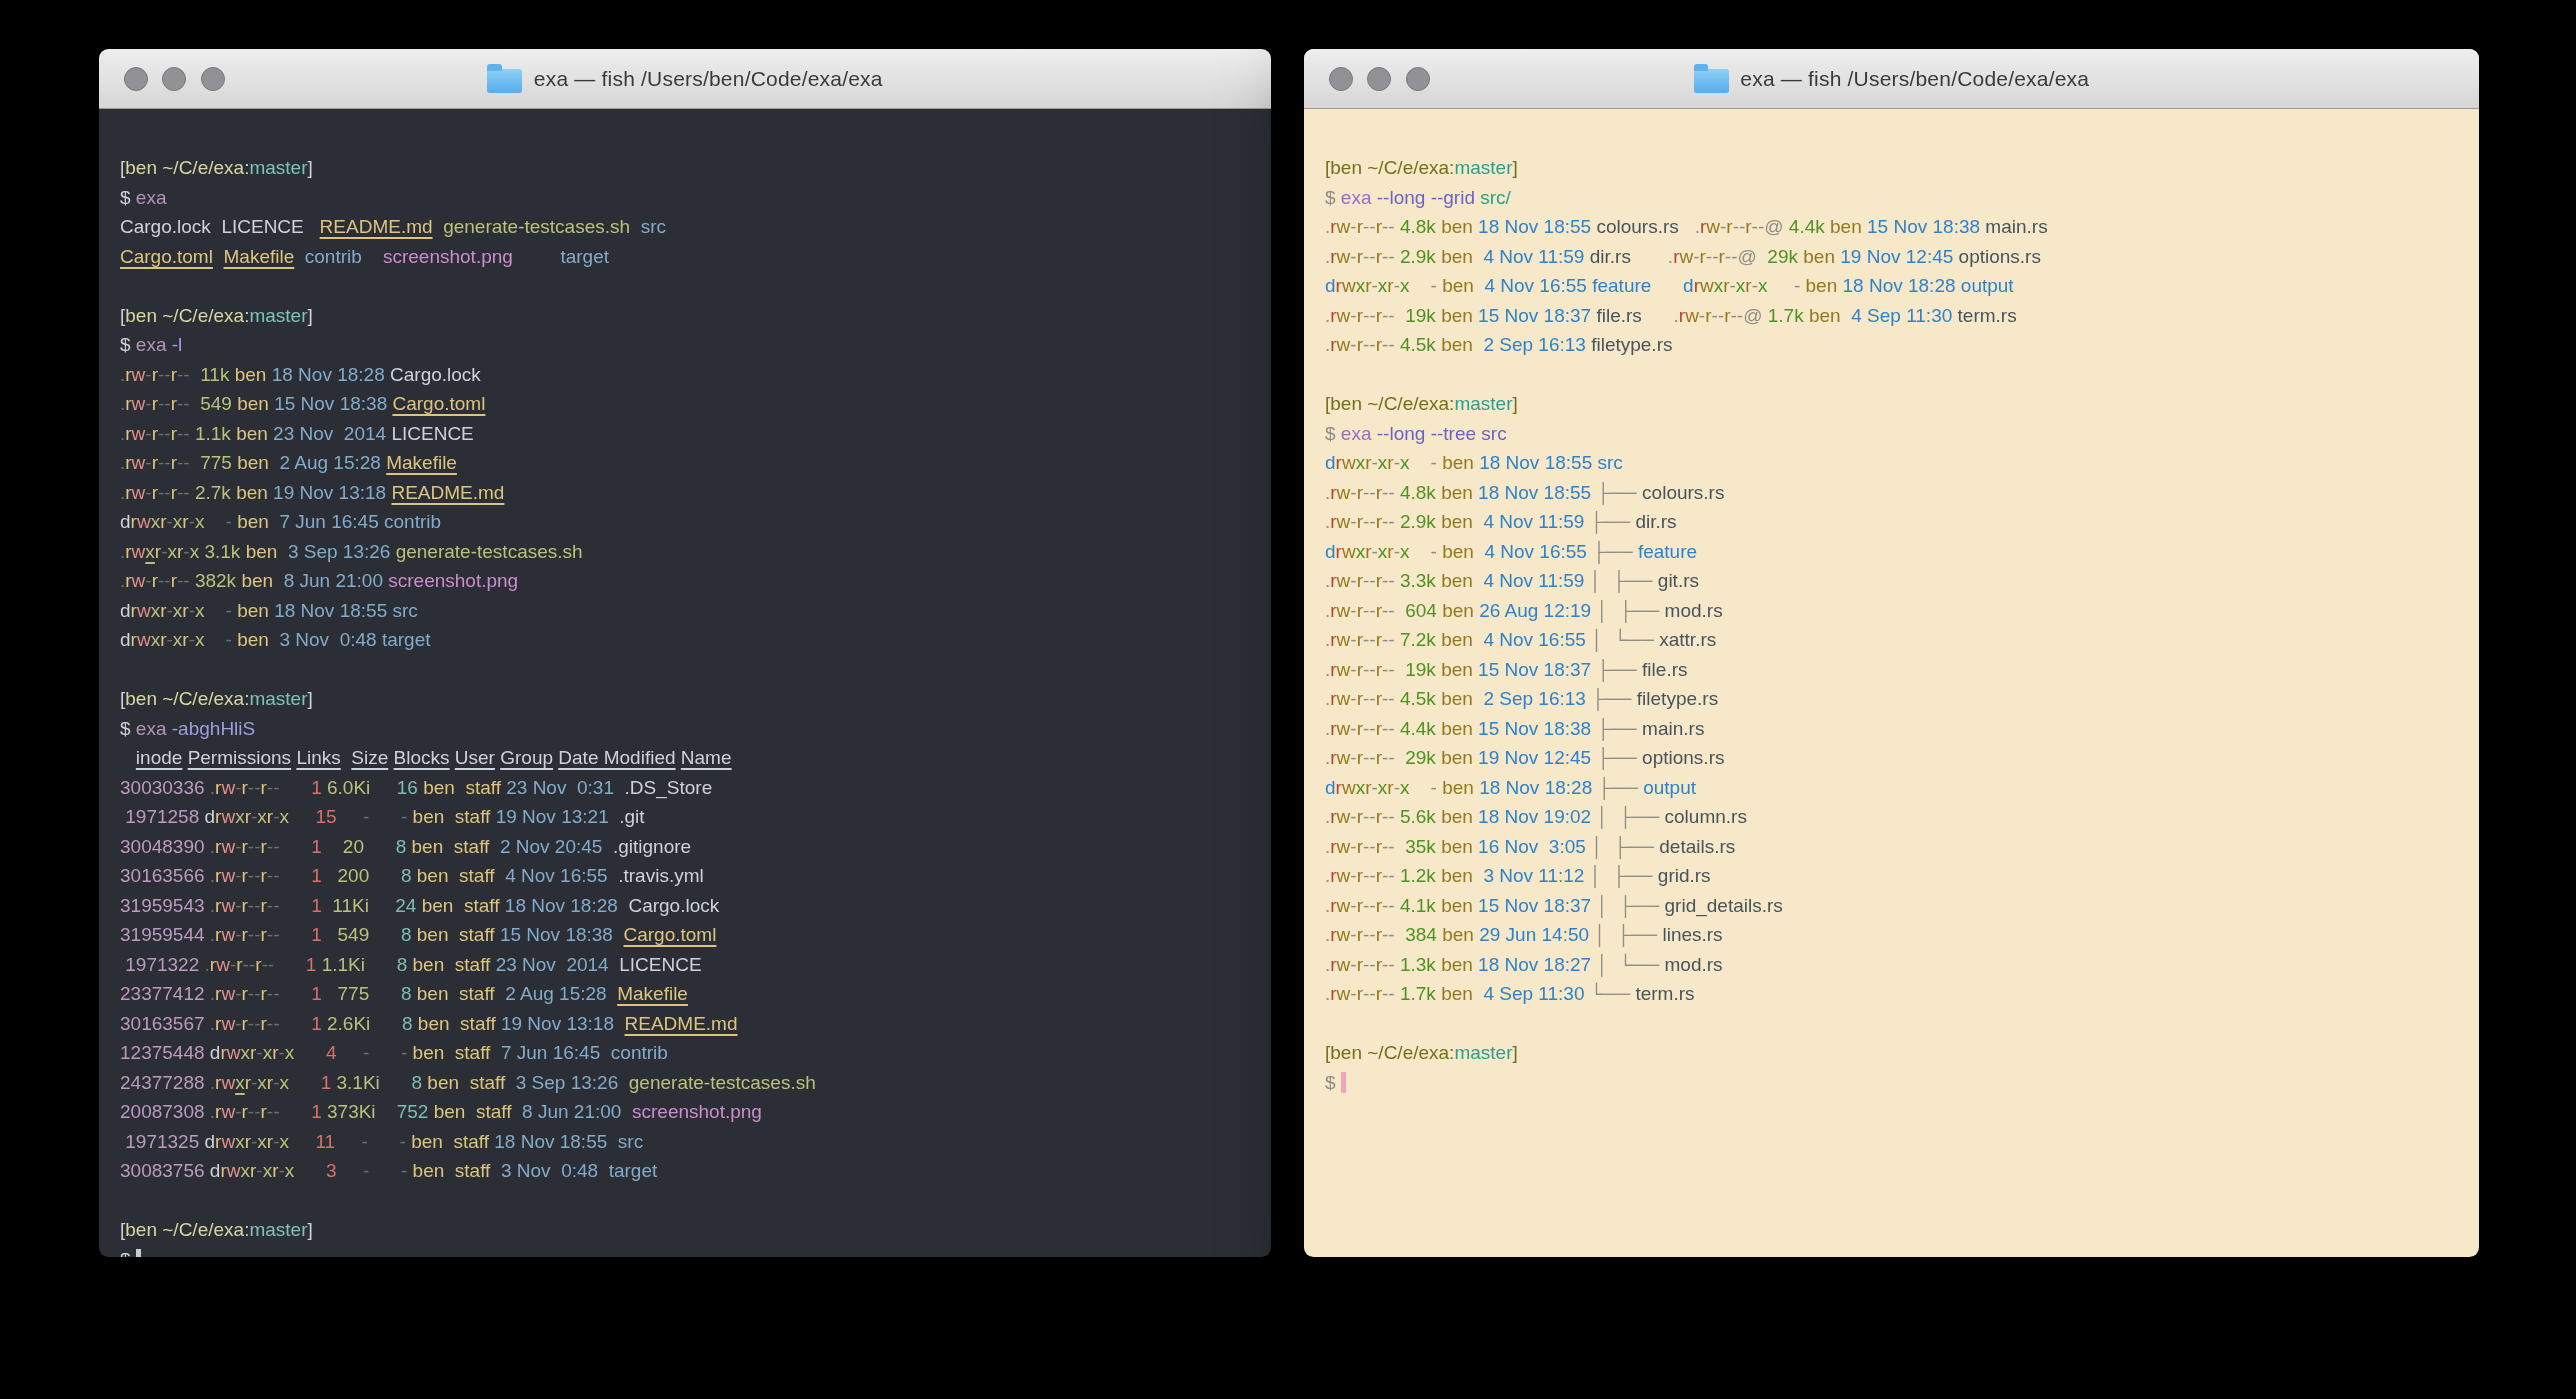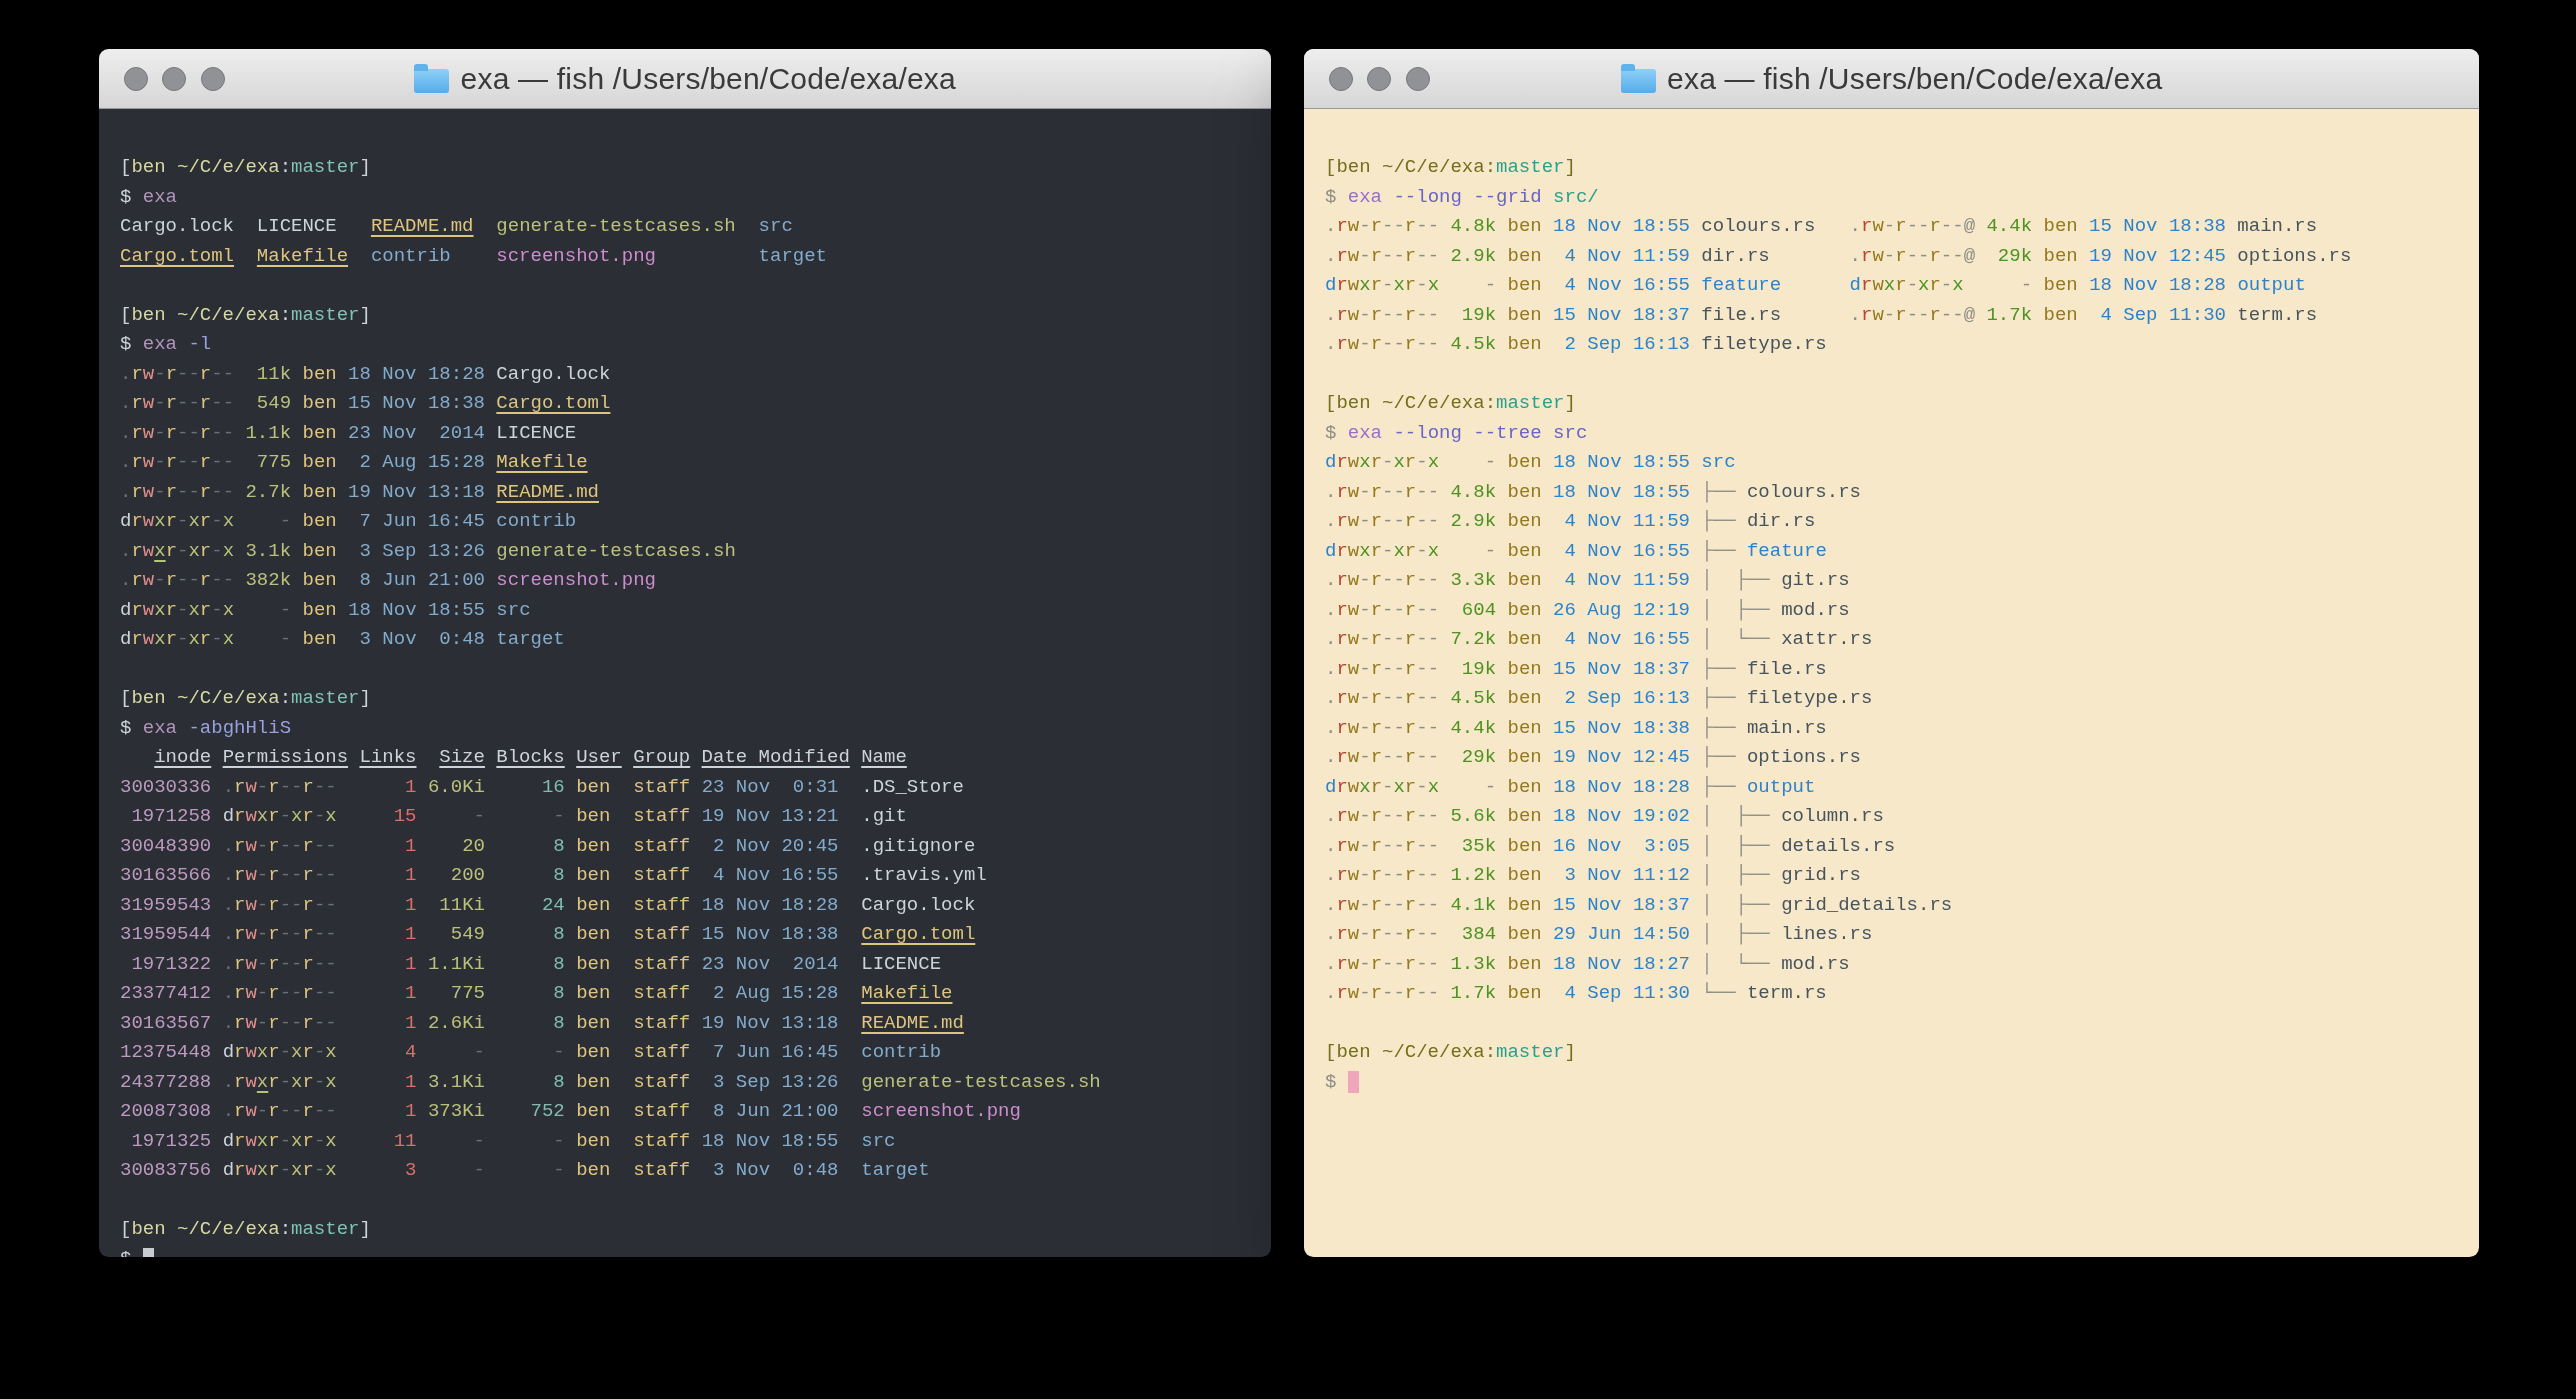--- a/index.html
+++ b/index.html
@@ -13,27 +13,27 @@
   #win-right{left:1304px;top:49px;width:1175px;height:1208px}
   .theme-dark{background:#2b2e35}
   .theme-light{background:#f6e8c8}
   .titlebar{height:59px;background:linear-gradient(#eeeeee,#d6d6d6);
     border-bottom:1.9px solid #999999;position:relative;
     display:flex;align-items:center;justify-content:center}
   .traffic{position:absolute;left:25px;top:50%;transform:translateY(-50%);
     display:flex;gap:14.4px}
   .traffic span{width:24px;height:24px;border-radius:50%;background:#909296;
     border:1.9px solid #76787c;box-sizing:border-box;display:block}
-  .title{display:flex;align-items:center;font-size:30px;color:#3a3a3a;
+  .title{display:flex;align-items:center;font-size:21px;color:#3a3a3a;
     font-weight:500;letter-spacing:0.2px}
   .folder-icon{width:35px;height:24px;background:linear-gradient(#8fd0f6,#55acea);
     border-radius:2.9px;margin-right:11.5px;position:relative;top:2.9px}
   .folder-icon::before{content:"";position:absolute;left:0;top:-5.8px;width:14.4px;
     height:7.7px;border-radius:2.9px 2.9px 0 0;background:#5fb2ec}
-  .term-body{padding:25px 0 0 21px;font-family:Liberation Mono, monospace;
+  .term-body{padding:25px 0 0 21px;font-family:Liberation Sans, sans-serif;
     font-size:19px;line-height:29.5px;white-space:pre}
   .row{height:29.5px}
   .u{text-decoration:underline;text-decoration-thickness:1.9px;text-underline-offset:3.8px}
 </style>
 <style>.theme-dark .t-fg{color:#cdd3db}.theme-dark .t-gray{color:#697078}.theme-dark .t-yellow{color:#ddc47f}.theme-dark .t-salmon{color:#e2908c}.theme-dark .t-red{color:#d9706a}.theme-dark .t-lime{color:#bac17b}.theme-dark .t-blue{color:#83abcb}.theme-dark .t-promptol{color:#d6d8a2}.theme-dark .t-cyanteal{color:#7fc3b6}.theme-dark .t-tealc{color:#7fbdb2}.theme-dark .t-purple{color:#b294bb}.theme-dark .t-violet{color:#99a0dd}.theme-dark .t-mauve{color:#bd9ac0}.theme-dark .t-pink{color:#cd8ccd}.theme-dark .t-cursor{background:#c7ccd3;color:transparent}.theme-light .t-fg{color:#47545e}.theme-light .t-gray{color:#8d8d86}.theme-light .t-red{color:#b8432f}.theme-light .t-olive{color:#94791f}.theme-light .t-green{color:#4e9222}.theme-light .t-blue{color:#2d83cb}.theme-light .t-dkolive{color:#72701b}.theme-light .t-teal{color:#2aa08e}.theme-light .t-purple{color:#9470cb}.theme-light .t-violet{color:#6a63c8}.theme-light .t-cursor{background:#efa6ba;color:transparent}</style></head>
 <body>
 
 <div class="window theme-dark" id="win-left">
   <div class="titlebar">
     <div class="traffic">

